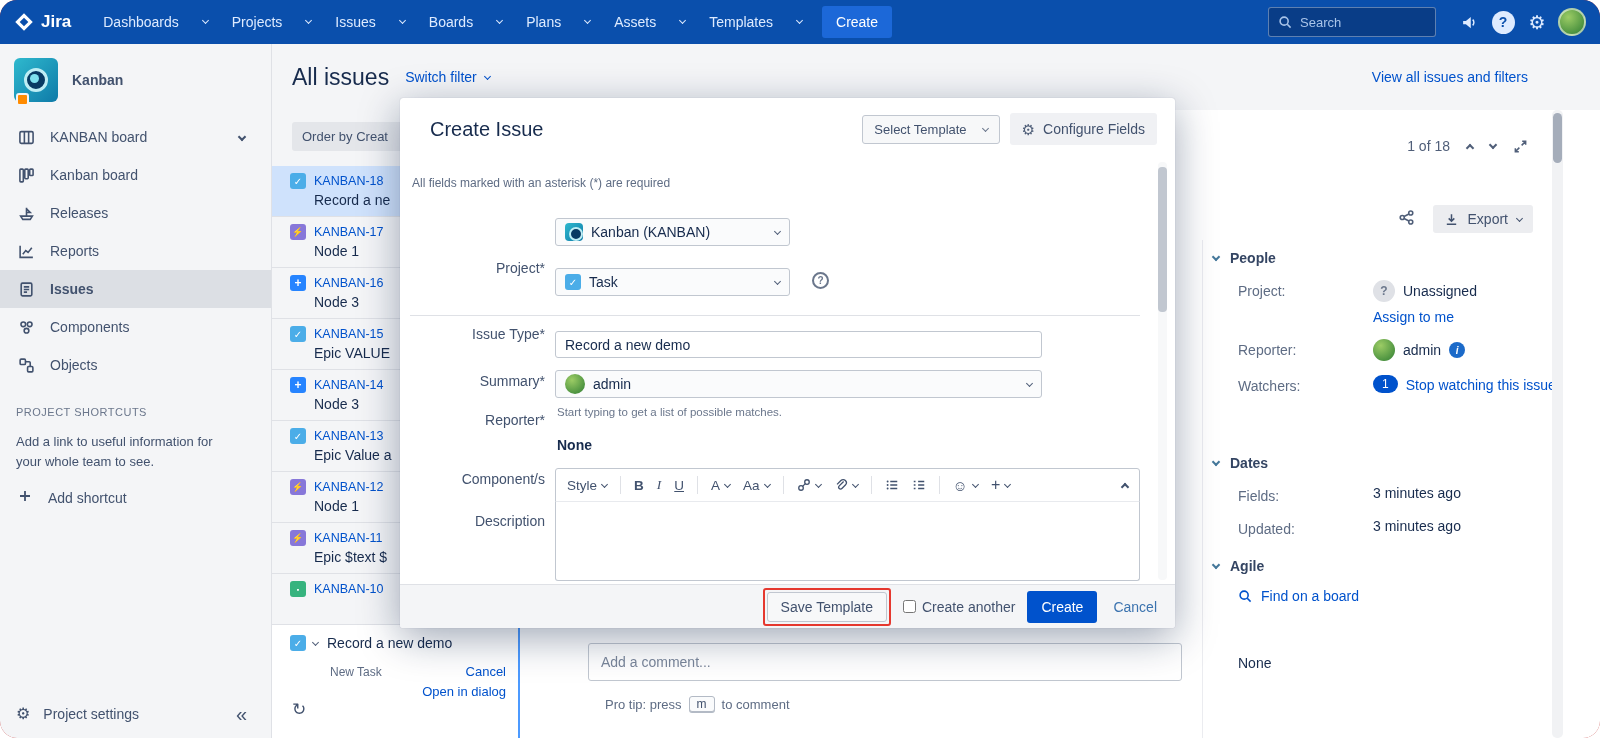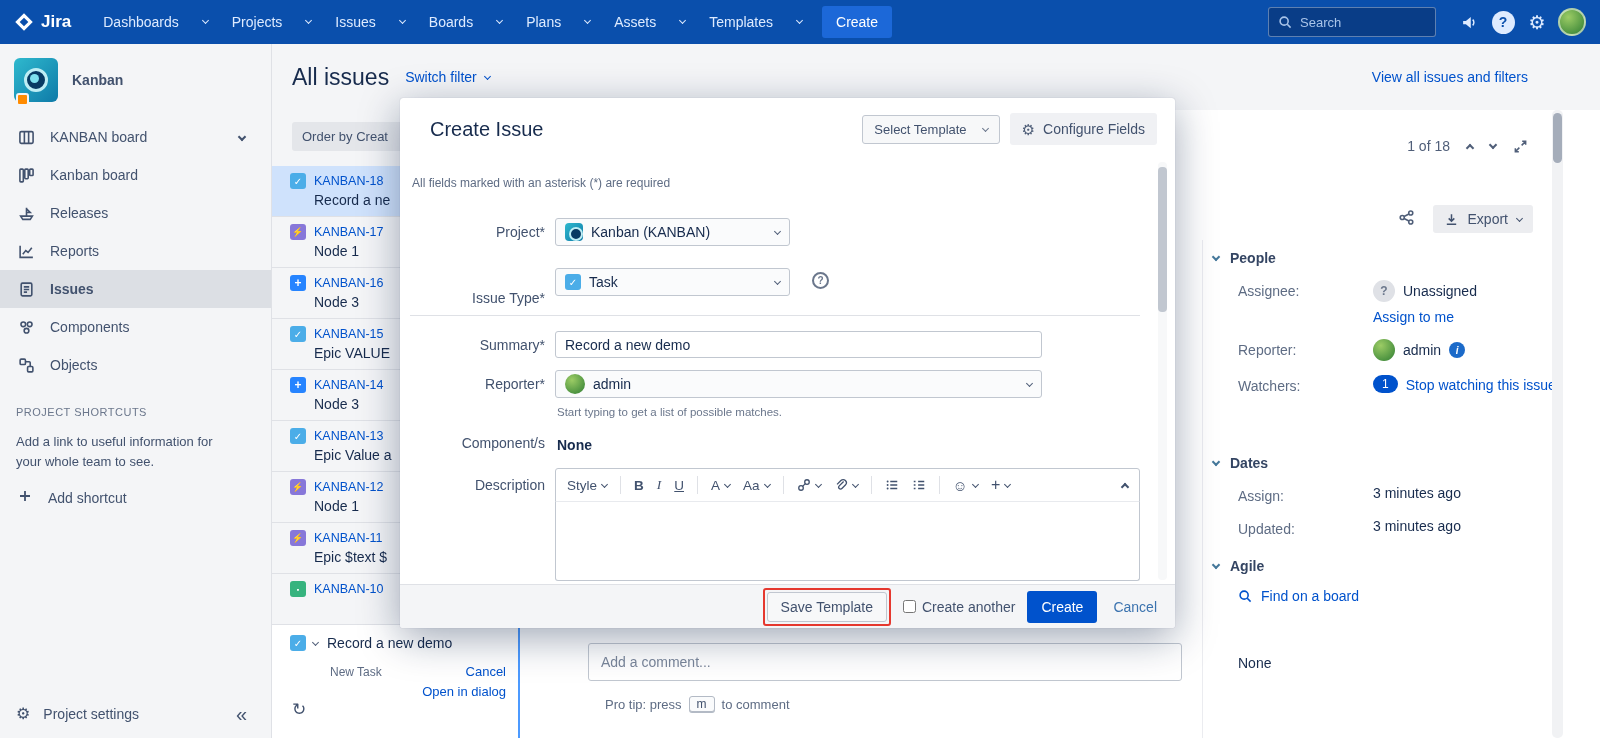--- a/index.html
+++ b/index.html
@@ -1,18 +1,18 @@
 <!DOCTYPE html>
 <html><head>
 <meta charset="utf-8">
 <style>
   * { margin:0; padding:0; box-sizing:border-box; }
   html,body { width:1600px; height:738px; overflow:hidden; }
   body { font-family:"Liberation Sans", sans-serif; background:#fff; color:#172B4D; }
-  .stage { position:relative; width:1600px; height:738px; overflow:hidden; background:#b91c1c; }
+  .stage { position:relative; width:1600px; height:738px; overflow:hidden; background:#b91c1c;border-radius:17px; }
   a { text-decoration:none; cursor:pointer; }
 
   
   .chev { display:inline-block; width:6px; height:6px; border-right:2px solid currentColor; border-bottom:2px solid currentColor; transform:rotate(45deg); flex:none; }
   .chev.sm { width:5px; height:5px; border-width:1.6px; margin-top:-3px; }
   .chev.up { transform:rotate(-135deg); margin-top:4px; }
 
   
   .topnav { position:absolute; top:0; left:0; width:1600px; height:44px; background:#0A4FAC; display:flex; align-items:center; padding:0 14px; z-index:40; }
   .brand { display:flex; align-items:center; gap:7px; color:#fff; font-size:17px; font-weight:bold; margin-right:20px; cursor:pointer; }
@@ -112,21 +112,21 @@
   
   .modal { position:absolute; left:400px; top:98px; width:775px; height:530px; background:#fff; border-radius:3px; box-shadow:0 10px 40px rgba(9,30,66,0.38), 0 0 1px rgba(9,30,66,0.3); z-index:60; }
   .modal-head { height:62px; display:flex; align-items:center; padding:0 18px 0 30px; }
   .modal-title { font-size:20px; color:#172B4D; font-weight:500; flex:1; }
   .tpl-select { display:flex; align-items:center; gap:16px; background:#F7F8F9; border:1px solid #C1C7D0; border-radius:3px; padding:6px 11px; font-size:13px; color:#42526E; margin-right:10px; cursor:pointer; }
   .tpl-select .chev { color:#6B778C; }
   .cfg-btn { display:flex; align-items:center; gap:8px; background:#F0F1F4; border:none; border-radius:3px; padding:8px 12px; font-size:14px; color:#42526E; cursor:pointer; font-family:inherit; }
   .cfg-btn .gear-glyph { font-size:15px; color:#505F79; }
   .modal-body { position:absolute; top:62px; left:0; width:775px; height:424px; overflow:hidden; }
   .req-note { position:absolute; top:16px; left:12px; font-size:12px; color:#5E6C84; }
-  .flabel { position:absolute; left:10px; width:135px; text-align:right; font-size:14px; color:#42526E; line-height:28px; }
+  .flabel { position:absolute; left:10px; width:135px; text-align:right; font-size:14px; color:#42526E; line-height:28px;margin-top:36px; }
   .sel-box { position:absolute; display:flex; align-items:center; gap:8px; height:28px; background:#FAFBFC; border:1px solid #C1C7D0; border-radius:3px; padding:0 9px; font-size:14px; color:#172B4D; cursor:pointer; }
   .sel-box .chev { margin-left:auto; color:#505F79; }
   .proj-mini { width:18px; height:18px; border-radius:4px; background:linear-gradient(135deg,#2FB9CE,#0E7AA8); position:relative; flex:none; }
   .proj-mini::after { content:""; position:absolute; top:4px; left:4px; width:10px; height:10px; border-radius:50%; background:#083A63; border:2px solid #BDEDF4; }
   .help-q { position:absolute; left:412px; top:112px; width:17px; height:17px; border-radius:50%; border:2px solid #6B778C; color:#6B778C; font-size:10px; font-weight:bold; display:flex; align-items:center; justify-content:center; cursor:pointer; }
   .form-divider { position:absolute; top:155px; left:10px; width:730px; border-top:1px solid #DFE1E6; }
   .txt-input { position:absolute; left:155px; top:171px; width:487px; height:27px; border:1px solid #C1C7D0; border-radius:3px; font-size:14px; color:#172B4D; padding:0 9px; background:#fff; outline:none; font-family:inherit; }
   .hint { position:absolute; left:157px; top:246px; font-size:11.5px; color:#6B778C; }
   .comp-val { position:absolute; left:157px; top:277px; font-size:14px; font-weight:bold; color:#172B4D; }
   .desc-toolbar { position:absolute; left:155px; top:308px; width:585px; height:34px; border:1px solid #C1C7D0; border-radius:3px 3px 0 0; background:#fff; display:flex; align-items:center; gap:13px; padding:0 11px; color:#42526E; font-size:13.5px; }
@@ -427,21 +427,21 @@
       </button>
     </div>
     <div class="vdiv"></div>
 
     <div class="info-sec" style="top:140px;">
       <div class="sec-head">
           <span class="chev"></span>
           <span>People</span>
         </div>
       <div class="irow">
-        <span class="ilabel">Assignee:</span>
+        <span class="ilabel">Project:</span>
         <span class="ival">
             <span class="qcircle">?</span>
             <span>Unassigned</span>
           </span>
       </div>
       <div class="irow indent">
           <a class="blue-link">Assign to me</a>
         </div>
       <div class="irow">
         <span class="ilabel">Reporter:</span>
@@ -459,21 +459,21 @@
           </span>
       </div>
     </div>
 
     <div class="info-sec" style="top:345px;">
       <div class="sec-head">
           <span class="chev"></span>
           <span>Dates</span>
         </div>
       <div class="irow">
-        <span class="ilabel">Assign:</span>
+        <span class="ilabel">Fields:</span>
         <span class="ival">
             <span>3 minutes ago</span>
           </span>
       </div>
       <div class="irow">
         <span class="ilabel">Updated:</span>
         <span class="ival">
             <span>3 minutes ago</span>
           </span>
       </div>

